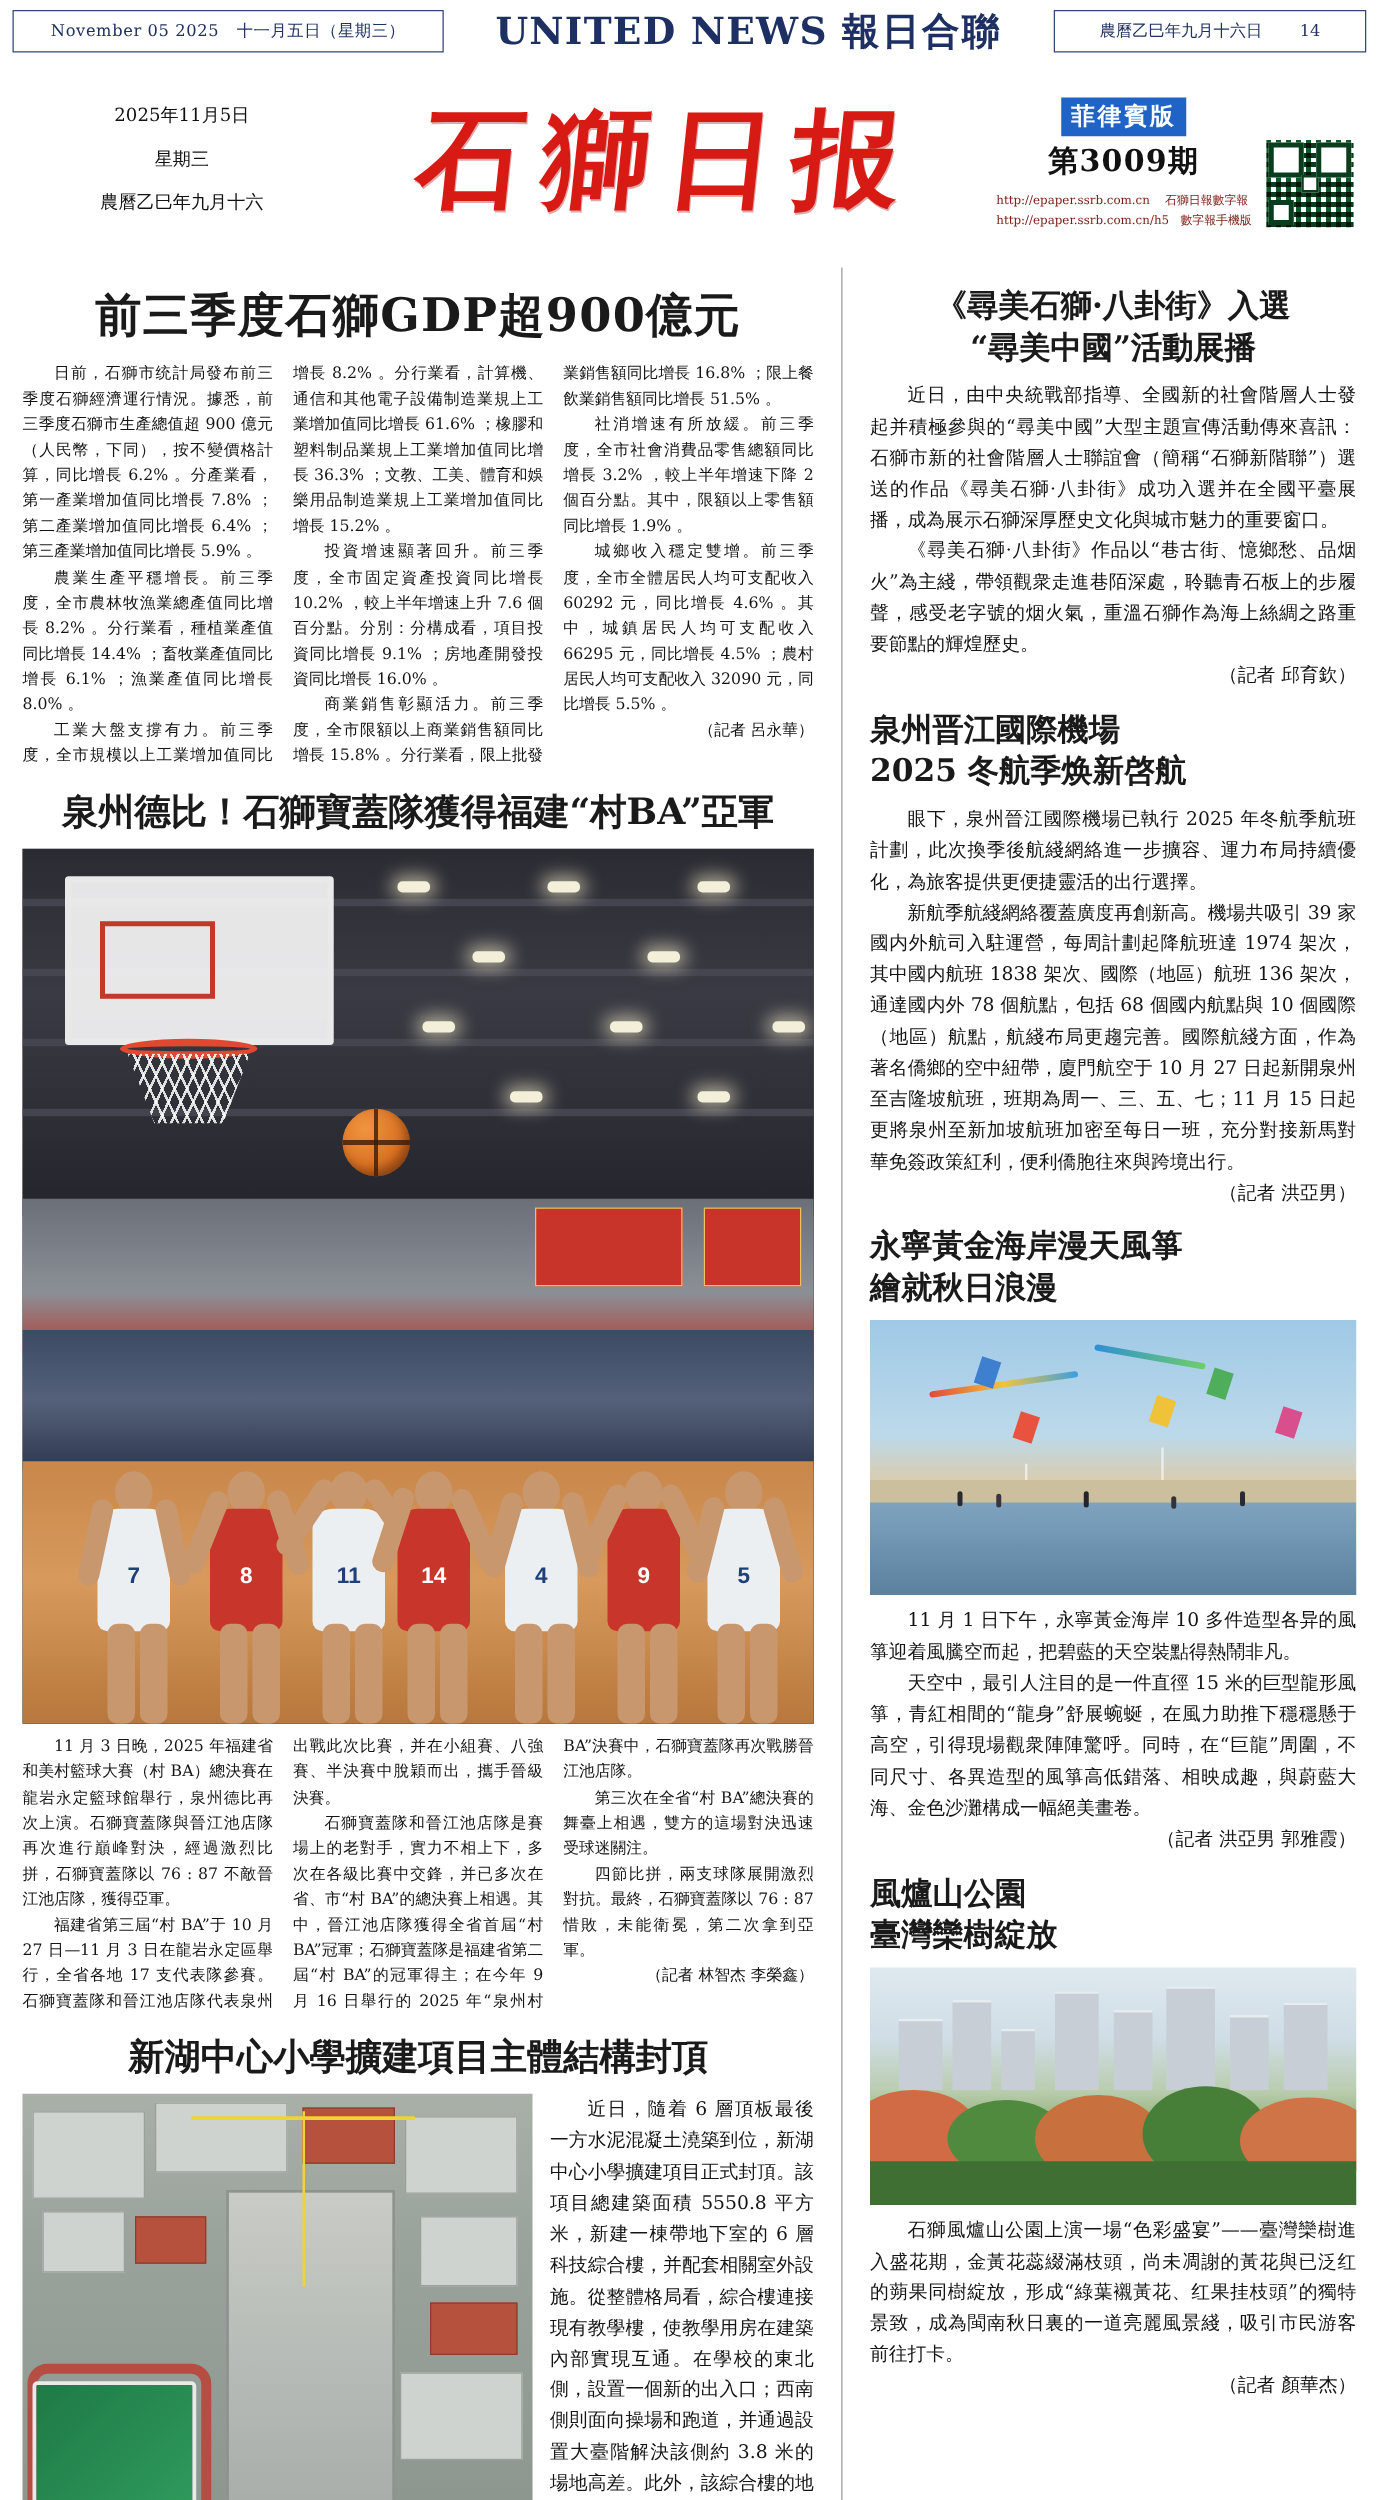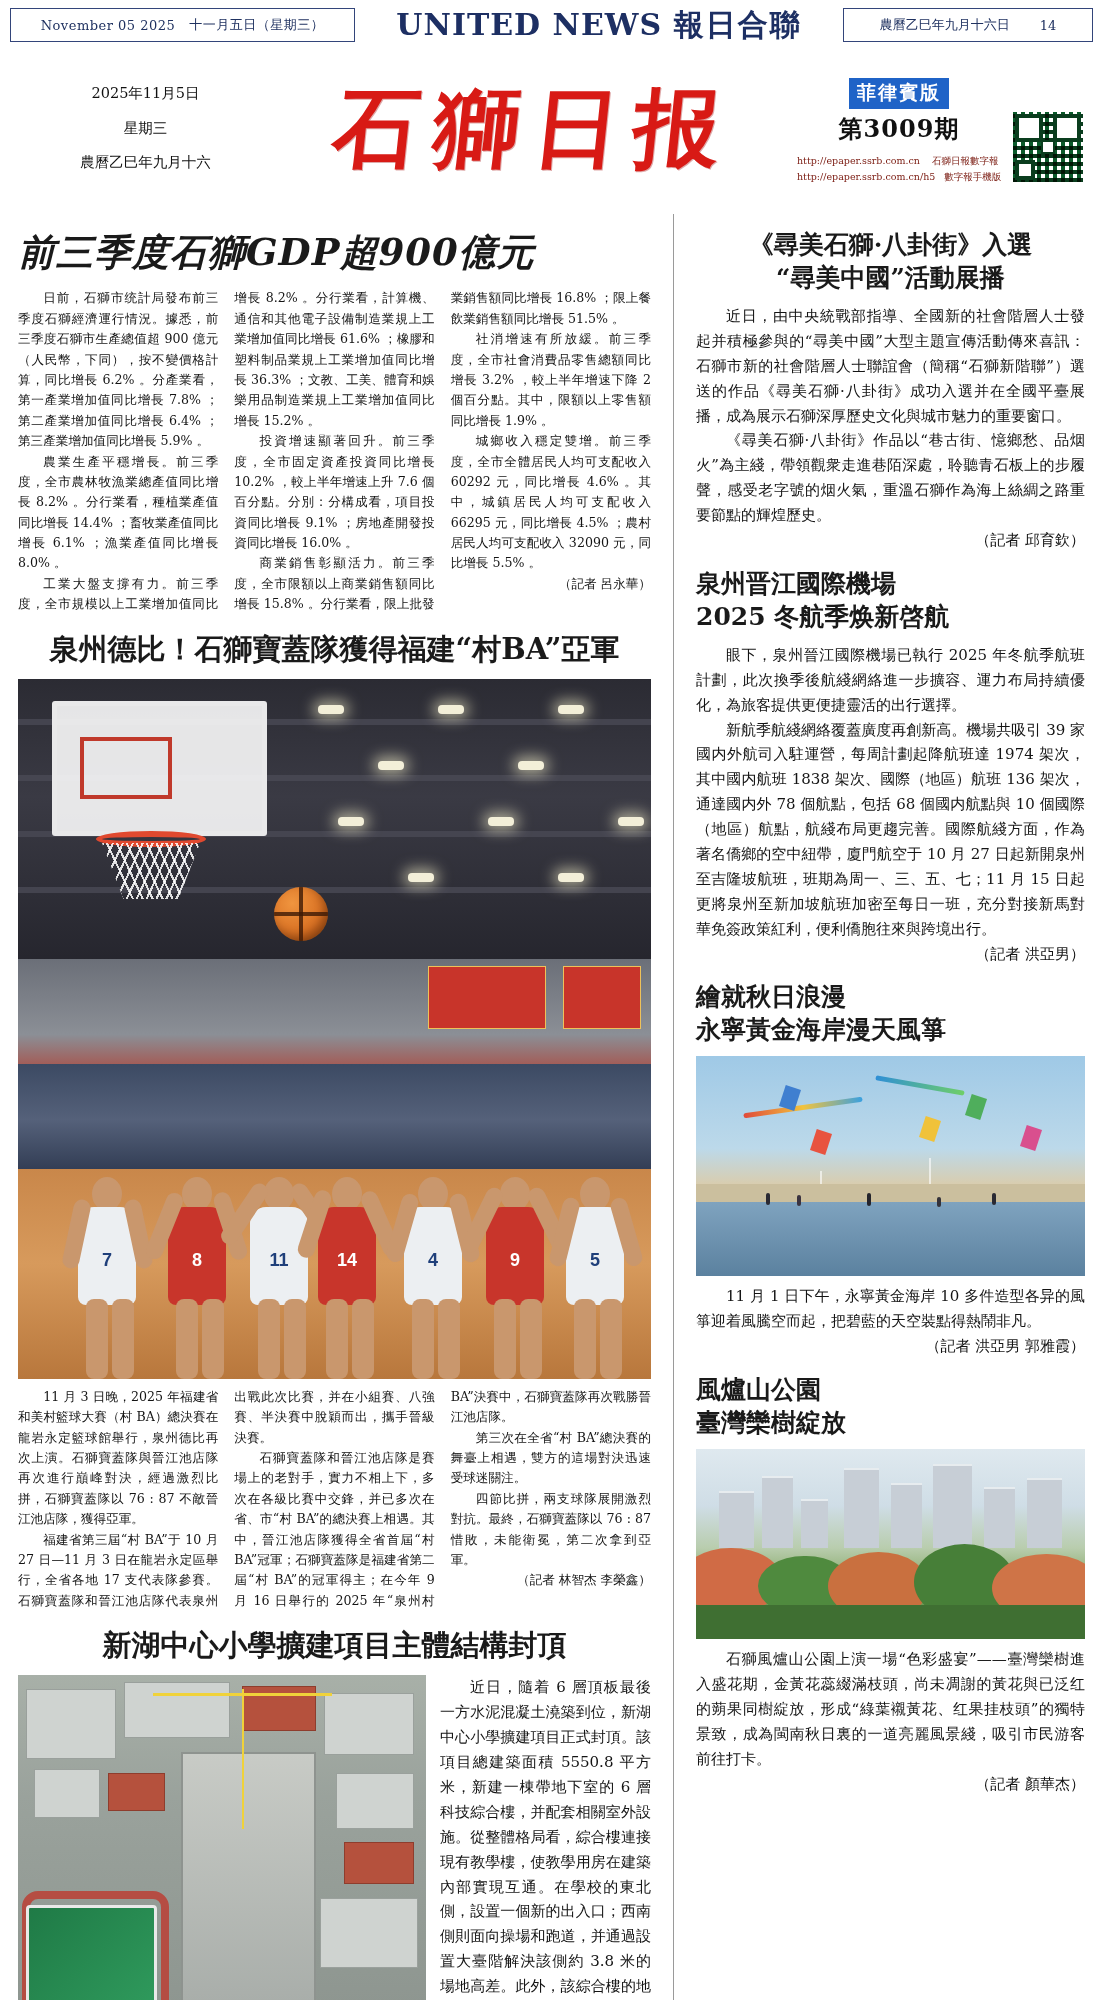--- a/index.html
+++ b/index.html
@@ -161,25 +161,25 @@
     gap:0;
   }
   .col-main{ width:647px; padding-right:14px; }
   .vrule{ width:1px; background:#9a9a9a; margin:0 8px; flex:0 0 1px; align-self:stretch; }
   .col-side{ flex:1; padding-left:14px; }
 
   
   h1.head-main{
     font-size:37px;
     font-weight:bold;
+    text-align:center;
     letter-spacing:1px;
     margin:16px 0 14px 0;
     line-height:1.2;
     font-family:"DejaVu Serif","Liberation Serif",serif;
-    font-style:italic;
   }
   h2.head-sec{
     font-size:29px;
     font-weight:bold;
     text-align:center;
     letter-spacing:0px;
     margin:16px 0 12px 0;
     line-height:1.25;
   }
   h2.head-side{
@@ -511,22 +511,22 @@
       </h2>
       <div class="side-txt">
         <p>眼下，泉州晉江國際機場已執行 2025 年冬航季航班計劃，此次換季後航綫網絡進一步擴容、運力布局持續優化，為旅客提供更便捷靈活的出行選擇。</p>
         <p>新航季航綫網絡覆蓋廣度再創新高。機場共吸引 39 家國内外航司入駐運營，每周計劃起降航班達 1974 架次，其中國内航班 1838 架次、國際（地區）航班 136 架次，通達國内外 78 個航點，包括 68 個國内航點與 10 個國際（地區）航點，航綫布局更趨完善。國際航綫方面，作為著名僑鄉的空中紐帶，廈門航空于 10 月 27 日起新開泉州至吉隆坡航班，班期為周一、三、五、七；11 月 15 日起更將泉州至新加坡航班加密至每日一班，充分對接新馬對華免簽政策紅利，便利僑胞往來與跨境出行。</p>
         <p class="byline">（記者 洪亞男）</p>
       </div>
     </div>
 
     <div>
       <h2 class="head-side">
+        <div>永寧黃金海岸漫天風箏</div>
         <div>繪就秋日浪漫</div>
-        <div>永寧黃金海岸漫天風箏</div>
       </h2>
       <div class="photo ph-kite">
         <div class="kt-long" style="left:12%;top:22%;width:120px;background:linear-gradient(90deg,#e04a3a,#f2c33d,#3aa0e0);transform:rotate(-8deg)"></div>
         <div class="kt-long" style="left:46%;top:12%;width:90px;background:linear-gradient(90deg,#2f8fd6,#6fcf67);transform:rotate(10deg)"></div>
         <div class="kt-d" style="left:30%;top:34%;background:#e8533f"></div>
         <div class="kt-d" style="left:58%;top:28%;background:#f0c23a"></div>
         <div class="kt-d" style="left:70%;top:18%;background:#4fae5c"></div>
         <div class="kt-d" style="left:22%;top:14%;background:#3f7fd0"></div>
         <div class="kt-d" style="left:84%;top:32%;background:#d94f8e"></div>
         <div class="kt-tail" style="left:32%;top:52%"></div>
@@ -535,20 +535,21 @@
         <div style="position:absolute;left:0;right:0;bottom:0;height:34%;background:linear-gradient(180deg,#7fa3bf,#5b819f)"></div>
         <div class="bch-people" style="left:18%;top:62%;width:4px;height:12px;background:#2a2a33"></div>
         <div class="bch-people" style="left:26%;top:63%;width:4px;height:11px;background:#3a3340"></div>
         <div class="bch-people" style="left:44%;top:62%;width:4px;height:13px;background:#24242c"></div>
         <div class="bch-people" style="left:62%;top:64%;width:4px;height:10px;background:#33323a"></div>
         <div class="bch-people" style="left:76%;top:62%;width:4px;height:12px;background:#2a2a33"></div>
       </div>
       <div class="spacer8"></div>
       <div class="side-txt">
         <p>11 月 1 日下午，永寧黃金海岸 10 多件造型各异的風箏迎着風騰空而起，把碧藍的天空裝點得熱鬧非凡。</p>
+        <p>天空中，最引人注目的是一件直徑 15 米的巨型龍形風箏，青紅相間的“龍身”舒展蜿蜒，在風力助推下穩穩懸于高空，引得現場觀衆陣陣驚呼。同時，在“巨龍”周圍，不同尺寸、各異造型的風箏高低錯落、相映成趣，與蔚藍大海、金色沙灘構成一幅絕美畫卷。</p>
         <p class="byline">（記者 洪亞男 郭雅霞）</p>
       </div>
     </div>
 
     <div>
       <h2 class="head-side">
         <div>風爐山公園</div>
         <div>臺灣欒樹綻放</div>
       </h2>
       <div class="photo ph-tree">

